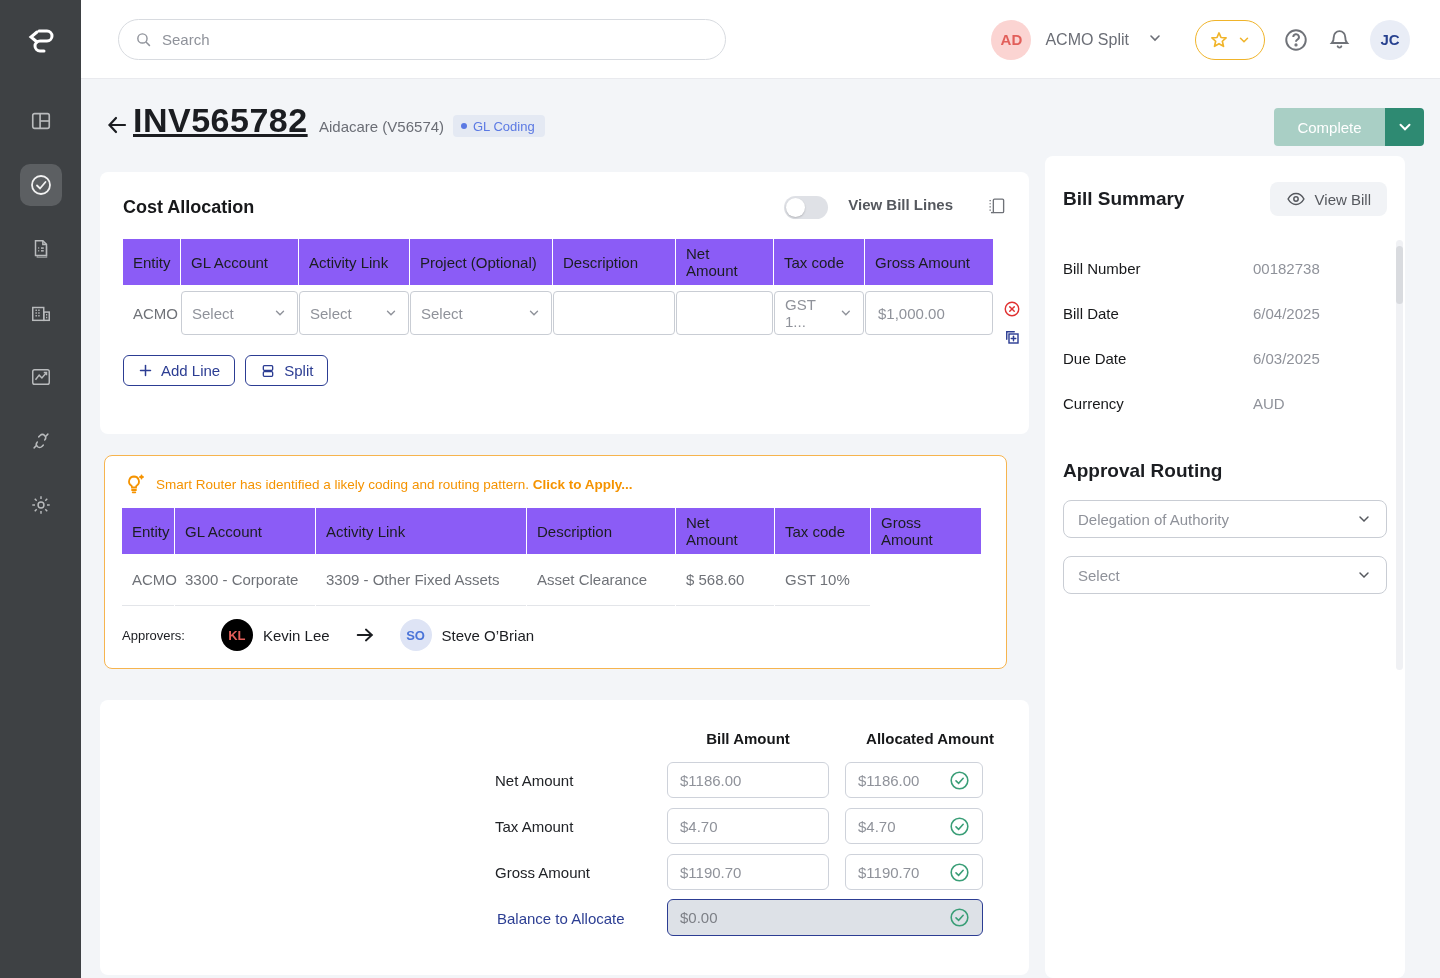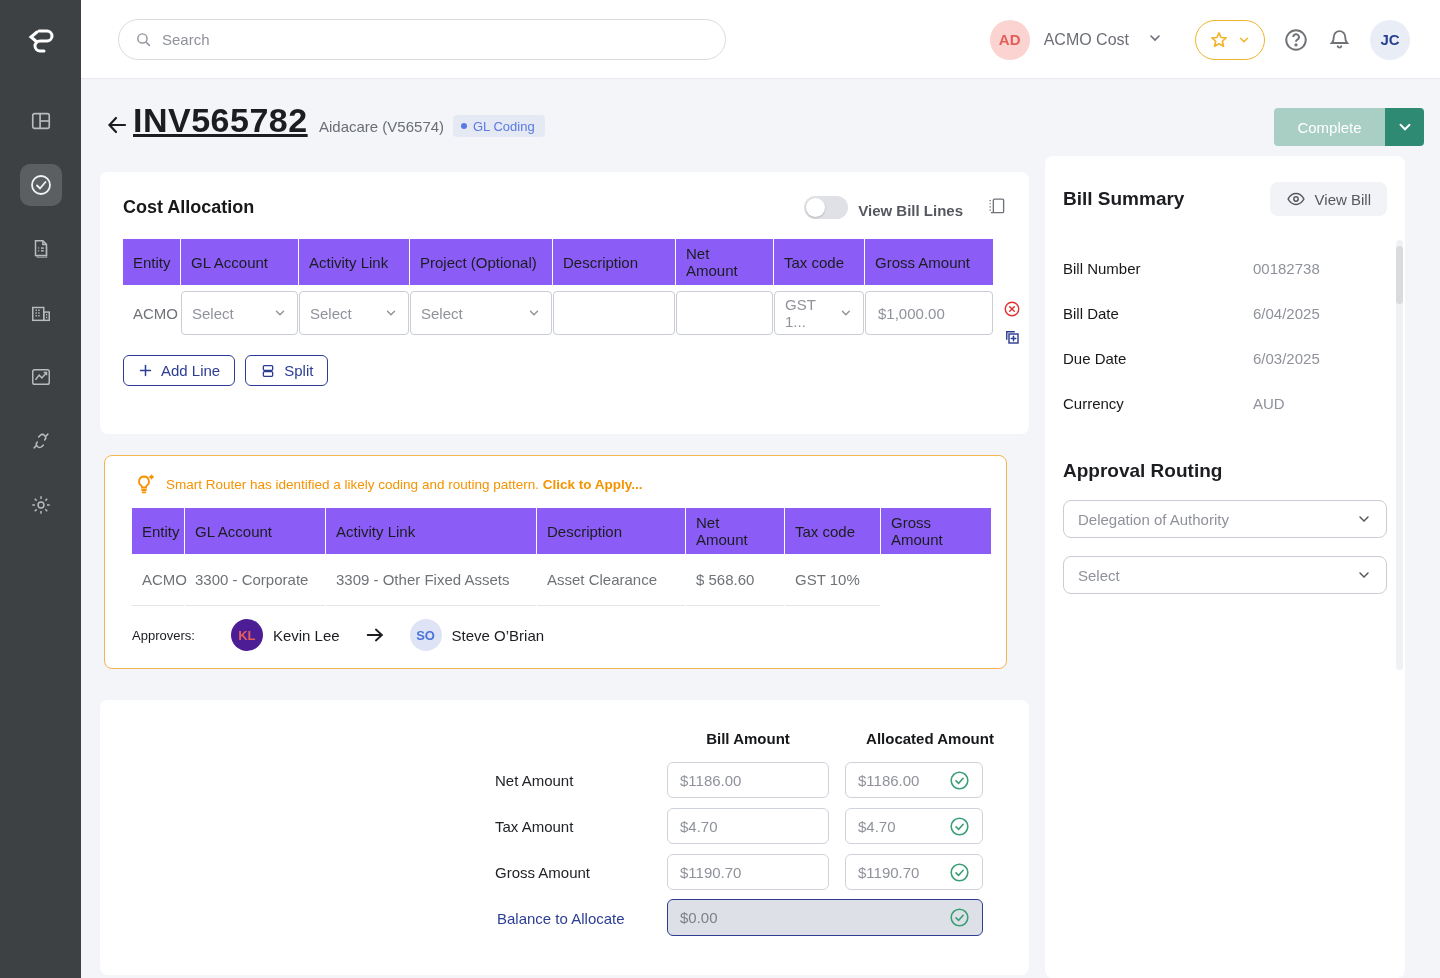--- a/index.html
+++ b/index.html
@@ -37,52 +37,52 @@
   .status-badge .dot { width:6px; height:6px; border-radius:50%; background:#5b79e3; }
   .complete-group { position:absolute; right:16px; top:29px; display:flex; border-radius:4px; overflow:hidden; cursor:pointer; }
   .complete-main { width:111px; height:38px; background:#a9cfc5; color:#fff; font-size:15px; display:flex; align-items:center; justify-content:center; }
   .complete-caret { width:39px; height:38px; background:#2e8a72; color:#fff; display:flex; align-items:center; justify-content:center; }
 
   
   .card { position:absolute; background:#fff; border-radius:8px; }
   .cost-card { left:100px; top:172px; width:929px; height:262px; padding:24px 23px; }
   .card-title { font-size:18px; font-weight:bold; color:#17181a; }
   .cost-head { display:flex; align-items:center; justify-content:space-between; }
-  .cost-head-right { display:flex; align-items:flex-end; gap:10px; }
+  .cost-head-right { display:flex; align-items:flex-start; gap:20px; }
   .toggle { width:44px; height:23px; border-radius:12px; background:#dfe1e6; position:relative; cursor:pointer; }
   .toggle .knob { position:absolute; left:2px; top:2px; width:19px; height:19px; border-radius:50%; background:#fff; box-shadow:0 1px 2px rgba(0,0,0,.2); }
   .toggle-label { font-size:15px; font-weight:bold; color:#55585e; }
   .panel-icon { color:#6f7278; margin-left:14px; }
 
   .grid-table { display:grid; column-gap:1px; row-gap:0; margin-top:20px; }
   .cost-grid { grid-template-columns:57px 117px 110px 142px 122px 97px 90px 128px; }
   .gh { background:#8b5cf6; height:46px; display:flex; align-items:center; padding:0 10px; font-size:15px; color:#1b1d21; }
   .cost-row { display:grid; grid-template-columns:57px 117px 110px 142px 122px 97px 90px 128px; column-gap:1px; align-items:center; height:56px; }
   .entity-cell { font-size:15px; color:#6f7278; padding-left:10px; }
   .sel, .cell-input { height:44px; border:1px solid #c9cdd4; border-radius:4px; background:#fff; }
   .sel { display:flex; align-items:center; justify-content:space-between; padding:0 10px; font-size:15px; color:#8f929a; cursor:pointer; }
   .cell-input { width:100%; padding:16px 12px; font-size:15px; color:#8f929a; font-family:inherit; outline:none; }
   .row-actions { position:absolute; right:8px; top:128px; display:flex; flex-direction:column; gap:6px; align-items:center; }
   .act-del { color:#e03131; cursor:pointer; }
   .act-copy { color:#2c3d93; cursor:pointer; }
   .cost-buttons { margin-top:14px; display:flex; gap:10px; }
   .outline-btn { height:31px; border:1px solid #2c3d93; border-radius:6px; background:#fff; color:#2c3d93; font-size:15px; display:flex; align-items:center; gap:8px; padding:0 14px; cursor:pointer; font-family:inherit; }
 
   
-  .smart-card { left:104px; top:455px; width:903px; height:214px; border:1.5px solid #f6b44e; padding:16px 27px; }
+  .smart-card { left:104px; top:455px; width:903px; height:214px; border:1.5px solid #f6b44e; padding:16px 17px; }
   .smart-head { display:flex; align-items:center; gap:10px; color:#f59300; cursor:pointer; }
   .smart-msg { font-size:13.5px; }
   .smart-msg b { font-weight:bold; }
   .smart-grid { grid-template-columns:52px 140px 210px 148px 98px 95px 110px; margin-top:12px; }
   .smart-row { display:grid; grid-template-columns:52px 140px 210px 148px 98px 95px 110px; column-gap:1px; }
   .smart-cell { height:52px; display:flex; align-items:center; padding:0 10px; font-size:15px; color:#6f7278; border-bottom:1px solid #e3e5e9; }
   .approvers { display:flex; align-items:center; margin-top:13px; gap:10px; }
   .approvers-label { font-size:13px; font-weight:normal; color:#1b1d21; margin-right:26px; }
   .avatar.sm { width:32px; height:32px; font-size:13px; }
-  .avatar.kl { background:#4c1d95; color:#e25f5a; }
+  .avatar.kl { background:#000000; color:#e25f5a; }
   .avatar.so { background:#dee4f5; color:#4a74d8; }
   .approver-name { font-size:15px; color:#1b1d21; }
   .route-arrow { color:#1b1d21; margin:0 14px; display:flex; }
 
   
   .totals-card { left:100px; top:700px; width:929px; height:275px; }
   .totals-col-head { position:absolute; top:30px; font-size:15px; font-weight:bold; color:#17181a; }
   .tc1 { left:567px; width:162px; text-align:center; }
   .tc2 { left:745px; width:170px; text-align:center; }
   .trow-label { position:absolute; left:395px; font-size:15px; color:#212327; }
@@ -194,21 +194,21 @@
       <span style="display:flex">
         <svg width="17" height="17" viewBox="0 0 24 24" fill="none" stroke="currentColor" stroke-width="2">
             <circle cx="10.5" cy="10.5" r="6.5"></circle>
             <line x1="15.5" y1="15.5" x2="21" y2="21"></line>
           </svg>
       </span>
       <input type="text" placeholder="Search" style="">
     </div>
     <div class="top-right">
       <div class="avatar org">AD</div>
-      <span class="org-name">ACMO Cost</span>
+      <span class="org-name">ACMO Split</span>
       <span class="chev">
         <svg width="16" height="16" viewBox="0 0 24 24" fill="none" stroke="currentColor" stroke-width="2.4" stroke-linecap="round">
             <path d="M6 9 L12 15 L18 9"></path>
           </svg>
       </span>
       <div class="star-pill">
         <span style="display:flex">
           <svg width="20" height="20" viewBox="0 0 24 24" fill="none" stroke="currentColor" stroke-width="2" stroke-linejoin="round">
               <path d="M12 3.5 L14.4 9 L20.5 9.5 L16 13.5 L17.4 19.6 L12 16.4 L6.6 19.6 L8 13.5 L3.5 9.5 L9.6 9z"></path>
             </svg>

